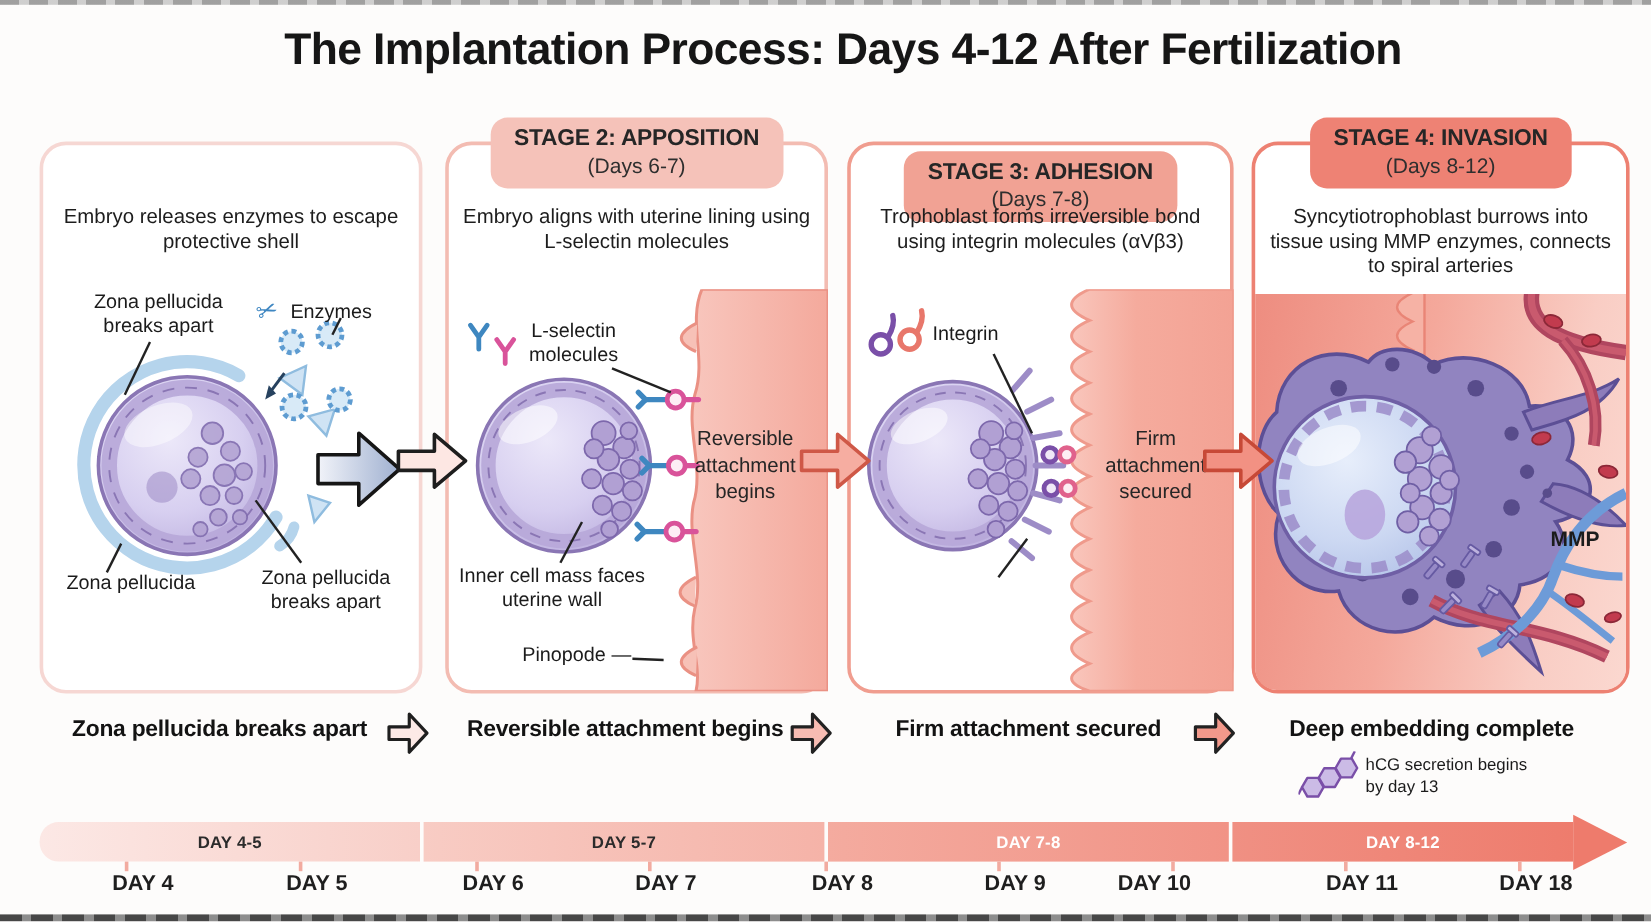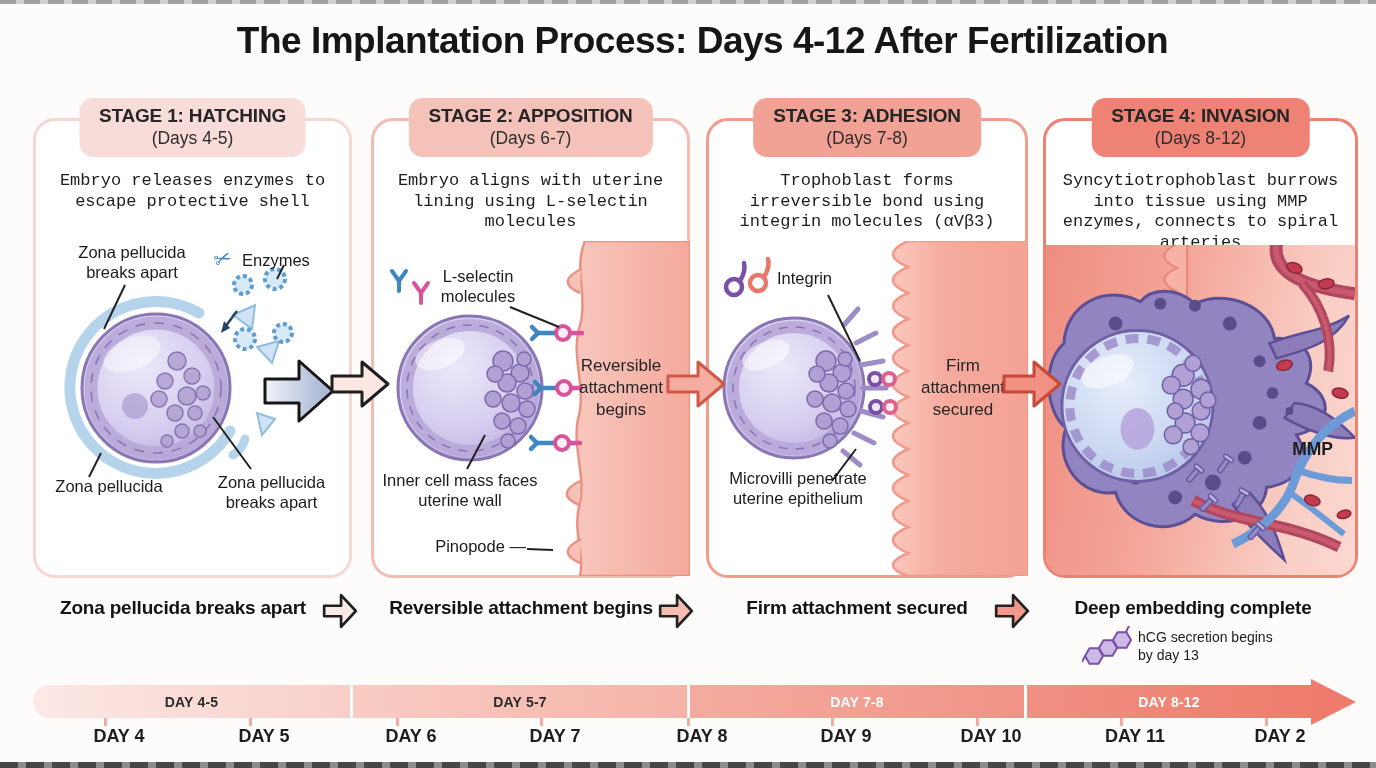--- a/index.html
+++ b/index.html
@@ -18,26 +18,26 @@
   .panel{position:absolute;top:118px;height:460px;background:#fff;
     border-radius:22px;box-sizing:border-box;}
   .p1{left:33px;width:319px;border:3px solid #f6d7d3;}
   .p2{left:371px;width:319px;border:3px solid #f3bcb2;}
   .p3{left:706px;width:322px;border:3px solid #f09d8f;}
   .p4{left:1043px;width:315px;border:3.5px solid #ed8172;}
   .pill{position:absolute;top:-23px;left:50%;transform:translateX(-50%);
     padding:7px 20px 8px;border-radius:14px;text-align:center;white-space:nowrap;}
   .pill-s1{background:#f8dcd9;}
   .pill-s2{background:#f5c2b9;}
-  .pill-s3{background:#f1a294;}
+  .pill-s3{background:#f1a294;margin-top:28px;}
   .pill-s4{background:#ee8274;}
   .pill-title{font-size:19px;font-weight:bold;color:#262626;letter-spacing:-.2px;}
   .pill-days{font-size:17.5px;font-weight:500;color:#2e2e2e;margin-top:1px;}
   .desc{position:absolute;top:50px;left:8px;right:8px;text-align:center;
-    font-size:17px;font-weight:500;color:#1d1d1d;line-height:1.22;margin:0;font-family:Liberation Mono, monospace;}
+    font-size:17px;font-weight:500;color:#1d1d1d;line-height:1.22;margin:0;}
   .illus{position:absolute;top:120px;left:1px;}
   .ann{position:absolute;font-size:16.5px;font-weight:500;color:#1b1b1b;
     line-height:1.2;text-align:center;}
   .wall-text{position:absolute;font-size:17px;font-weight:500;color:#262626;
     line-height:1.28;text-align:center;}
   .scissors{position:absolute;font-size:21px;color:#3f87c2;transform:rotate(-20deg);}
   .p4-illus{position:absolute;top:124px;left:0;right:0;bottom:0;overflow:hidden;
     border-radius:0 0 18px 18px;
     background:linear-gradient(100deg,#ee8d80 0%,#f4a89b 42%,#f9cdc4 78%,#fbd8d0 100%);}
   .mmp-label{position:absolute;right:22px;top:194px;font-size:17.5px;font-weight:600;color:#1c1c1c;}
@@ -64,24 +64,20 @@
 </style>
 </head>
 <body>
 
 <div class="canvas">
   <div class="top-strip"></div>
 
   <h1 class="title">The Implantation Process: Days 4-12 After Fertilization</h1>
 
   <section class="panel p1">
-    <div class="pill pill-s1">
-      <div class="pill-title">STAGE 1: HATCHING</div>
-      <div class="pill-days">(Days 4-5)</div>
-    </div>
     <p class="desc">Embryo releases enzymes to escape protective shell</p>
 
     <svg class="illus" width="315" height="335" viewBox="0 0 315 335">
       <defs>
         <radialGradient id="eg1" cx="40%" cy="35%" r="75%">
           <stop offset="0%" stop-color="#ece8f9"></stop>
             <stop offset="55%" stop-color="#d7cff0"></stop>
             <stop offset="100%" stop-color="#b9abdc"></stop>
         </radialGradient>
         <linearGradient id="ga1" x1="0" y1="0" x2="1" y2="0">
@@ -309,21 +305,20 @@
       </g>
 
       <g stroke="#222" stroke-width="2">
         <line x1="118" y1="54" x2="150" y2="120"></line>
         <line x1="122" y1="240" x2="146" y2="208"></line>
       </g>
     </svg>
 
     <div class="ann" style="left:68px;top:148px;width:80px;text-align:left;">Integrin</div>
     <div class="wall-text" style="left:198px;top:234px;width:112px;">Firm attachment secured</div>
-    <div class="ann" style="left:4px;top:348px;width:170px;">Microvilli penetrate uterine epithelium</div>
   </section>
 
   <section class="panel p4">
     <div class="pill pill-s4">
       <div class="pill-title">STAGE 4: INVASION</div>
       <div class="pill-days">(Days 8-12)</div>
     </div>
     <p class="desc">Syncytiotrophoblast burrows into tissue using MMP enzymes, connects to spiral arteries</p>
 
     <div class="p4-illus">
@@ -495,18 +490,18 @@
   <div class="tick" style="left:976px;"></div>
   <div class="tick" style="left:1120px;"></div>
   <div class="tick" style="left:1265px;"></div>
 
   <span class="day-label" style="left:105px;">DAY 4</span>
   <span class="day-label" style="left:250px;">DAY 5</span>
   <span class="day-label" style="left:397px;">DAY 6</span>
   <span class="day-label" style="left:541px;">DAY 7</span>
   <span class="day-label" style="left:688px;">DAY 8</span>
   <span class="day-label" style="left:832px;">DAY 9</span>
-  <span class="day-label" style="left:977px;">DAY 10</span>
+  <span class="day-label" style="left:948px;">DAY 10</span>
   <span class="day-label" style="left:1121px;">DAY 11</span>
-  <span class="day-label" style="left:1266px;">DAY 2</span>
+  <span class="day-label" style="left:1266px;">DAY 18</span>
 
   <div class="bottom-strip"></div>
 </div>
 
 </body></html>

